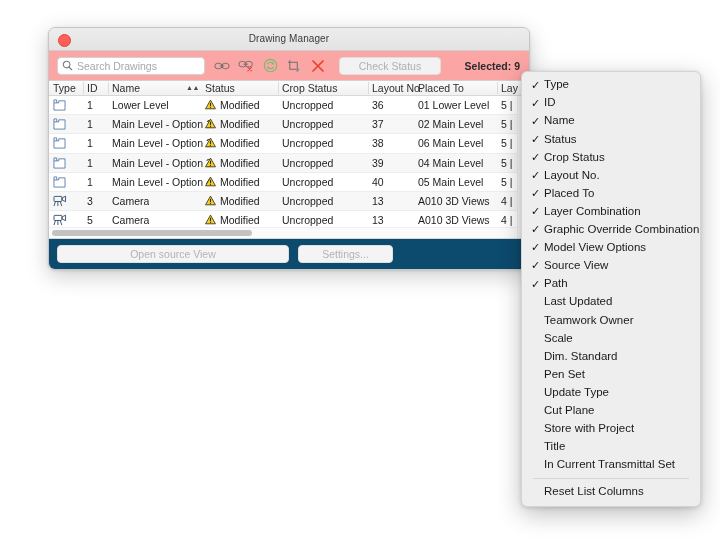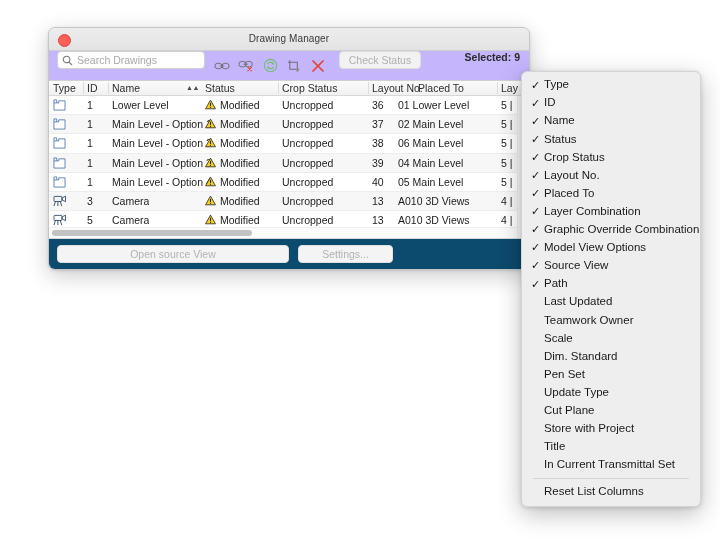--- a/index.html
+++ b/index.html
@@ -56,22 +56,23 @@
     line-height: 22px;
     font-size: 10px;
     color: #3a3a3a;
     font-weight: 400;
     letter-spacing: 0.1px;
   }
 
   
   #toolbar {
     height: 29px;
-    background: #c4b5fd;
+    background: #fca5a5;
     display: flex;
+    align-items: center;
     padding: 0 8px;
     flex: 0 0 auto;
     position: relative;
   }
   #search-box {
     width: 148px;
     height: 18px;
     background: #ffffff;
     border: 1px solid #d2d2d2;
     border-radius: 4px;
@@ -97,21 +98,21 @@
     height: 20px;
     display: flex;
     align-items: center;
     justify-content: center;
     cursor: pointer;
   }
   #tool-icons { display: flex; align-items: center; margin-left: 5px; }
 
   #check-status-btn {
     margin-left: 9px;
-    width: 82px;
+    width: 102px;
     height: 18px;
     background: #f2f2f2;
     border: 1px solid #dedede;
     border-radius: 4px;
     font-size: 10.5px;
     color: #b0b0b0;
     line-height: 17px;
     text-align: center;
     cursor: default;
     box-sizing: border-box;
@@ -186,21 +187,21 @@
     line-height: 18.2px;
     white-space: nowrap;
     overflow: hidden;
   }
   .cell-icon { left: 4px; top: 2px; }
   .cell-id { left: 38px; width: 20px; text-align: left; }
   .cell-name { left: 63px; }
   .cell-status { left: 156px; display: flex; align-items: center; gap: 4px; }
   .cell-crop { left: 233px; }
   .cell-layno { left: 323px; text-align: center; }
-  .cell-placed { left: 349px; }
+  .cell-placed { left: 369px; }
   .cell-lay { left: 452px; color: #1c1c1c; }
 
   .warn-icon { display: inline-block; width: 11px; height: 11px; position: relative; top: 1px; }
 
   
   #hscroll {
     position: absolute;
     left: 0; right: 12px; bottom: 0;
     height: 10px;
     background: #fbfbfb;

